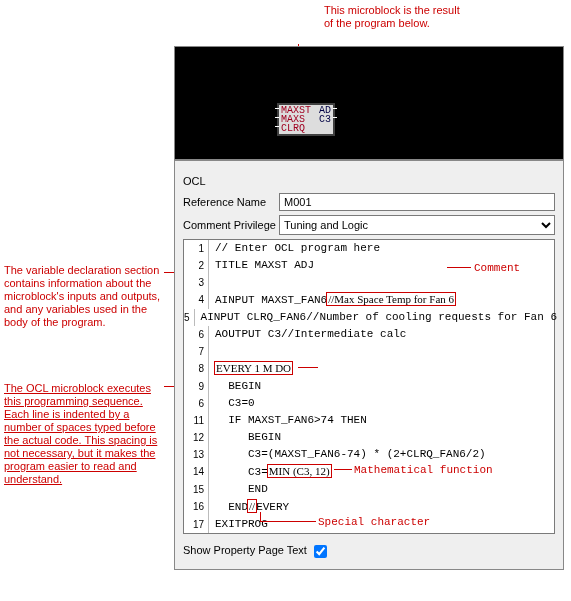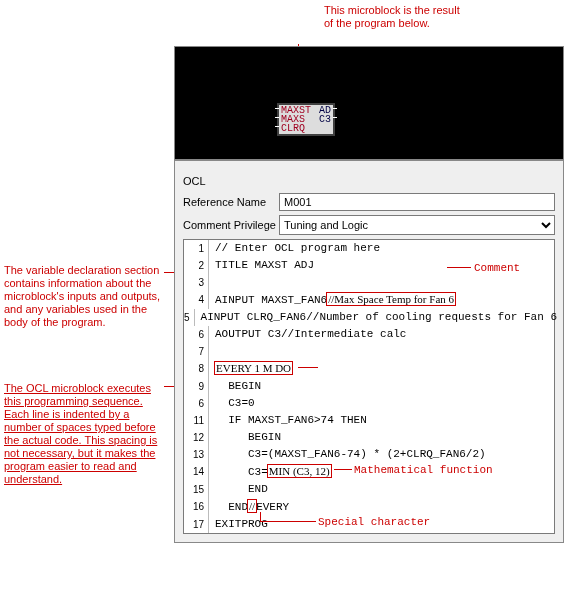--- a/index.html
+++ b/index.html
@@ -269,15 +269,19 @@
         <div class="code-row">
             <div class="gutter">16</div>
             <div class="code"><span>  END</span><span class="bx">//</span><span>EVERY</span></div>
           </div>
         <div class="code-row">
             <div class="gutter">17</div>
             <div class="code">EXITPROG</div>
           </div>
       </div>
 
+      <div class="show-row">
+        <span>Show Property Page Text</span>
+        <input type="checkbox" checked="" style="">
+      </div>
     </div>
   </div>
 </div>
 
 </body></html>

